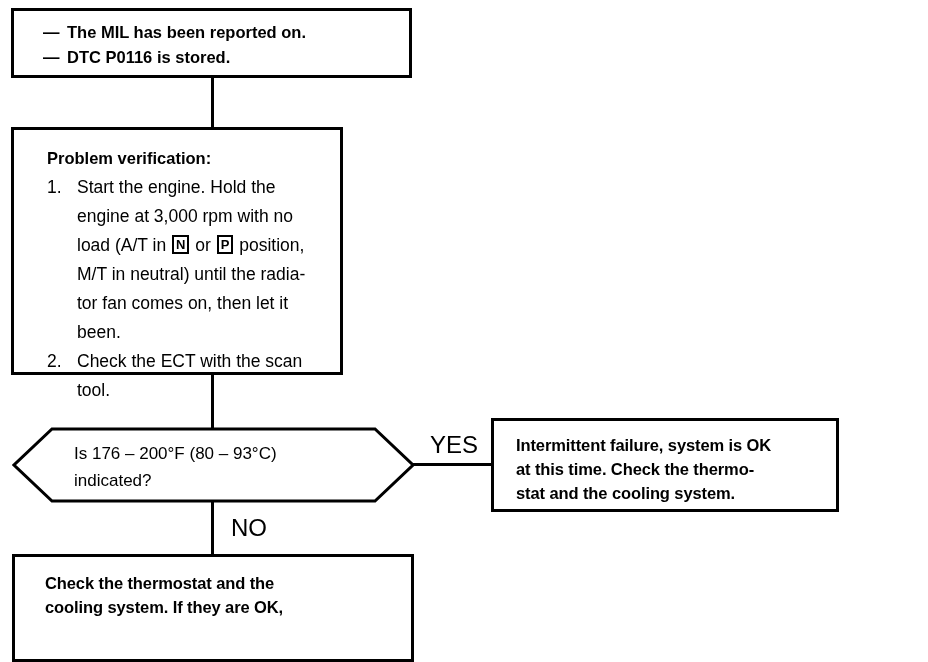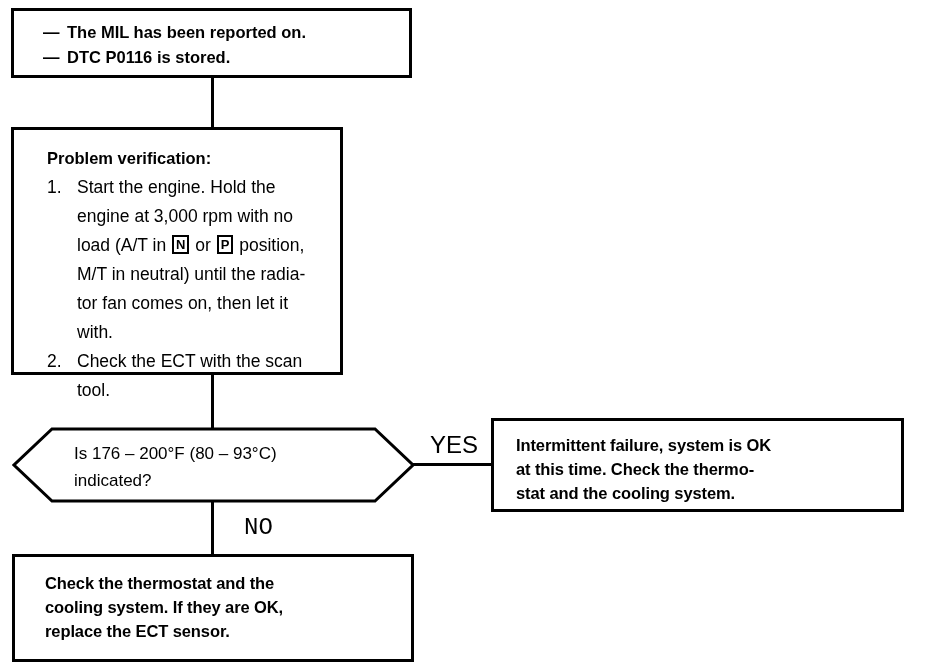--- a/index.html
+++ b/index.html
@@ -124,21 +124,21 @@
     top: 13px;
     font-size: 17px;
     line-height: 27px;
     white-space: nowrap;
   }
 
   
   #box-yes {
     left: 491px;
     top: 418px;
-    width: 413px;
+    width: 348px;
     height: 94px;
   }
   #box-yes .content {
     position: absolute;
     left: 22px;
     top: 12px;
   }
 
   
   #box-no {
@@ -171,21 +171,21 @@
 
   
   .branch-label {
     position: absolute;
     font-size: 24px;
     font-weight: normal;
     line-height: 20px;
     white-space: nowrap;
   }
   #label-yes { left: 430px; top: 435px; }
-  #label-no  { left: 244px; top: 518px; font-family: Liberation Mono, monospace; }
+  #label-no  { left: 231px; top: 518px; }
 </style>
 </head>
 <body>
 
 <div id="canvas">
 
   <div class="node" id="box-symptom">
     <div class="rows">
       <div class="bullet-row">
         <span class="bullet-dash">—</span>
@@ -205,21 +205,21 @@
       <div class="title">Problem verification:</div>
 
       <div class="step">
         <div class="step-num">1.</div>
         <div class="step-body">
           <span class="ln">Start the engine. Hold the</span>
           <span class="ln">engine at 3,000 rpm with no</span>
           <span class="ln"><span>load (A/T in </span><span class="gearbox">N</span><span> or </span><span class="gearbox">P</span><span> position,</span></span>
           <span class="ln">M/T in neutral) until the radia-</span>
           <span class="ln">tor fan comes on, then let it</span>
-          <span class="ln">with.</span>
+          <span class="ln">been.</span>
         </div>
       </div>
 
       <div class="step">
         <div class="step-num">2.</div>
         <div class="step-body">
           <span class="ln">Check the ECT with the scan</span>
           <span class="ln">tool.</span>
         </div>
       </div>
@@ -249,17 +249,16 @@
       <div class="bold-line">Intermittent failure, system is OK</div>
       <div class="bold-line">at this time. Check the thermo-</div>
       <div class="bold-line">stat and the cooling system.</div>
     </div>
   </div>
 
   <div class="node" id="box-no">
     <div class="content">
       <div class="bold-line">Check the thermostat and the</div>
       <div class="bold-line">cooling system. If they are OK,</div>
-      <div class="bold-line">replace the ECT sensor.</div>
     </div>
   </div>
 
 </div>
 
 </body></html>

